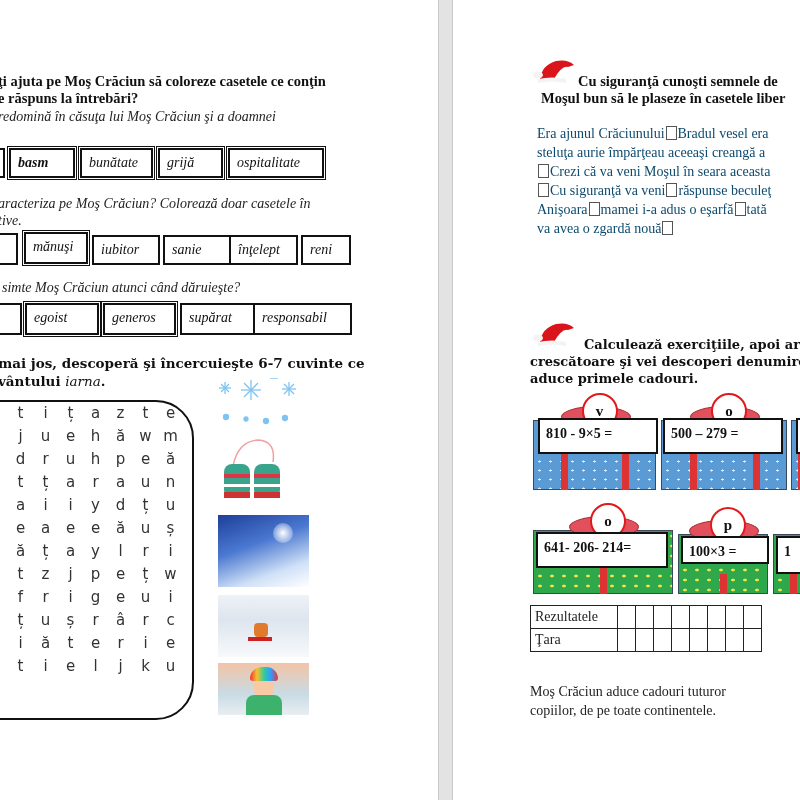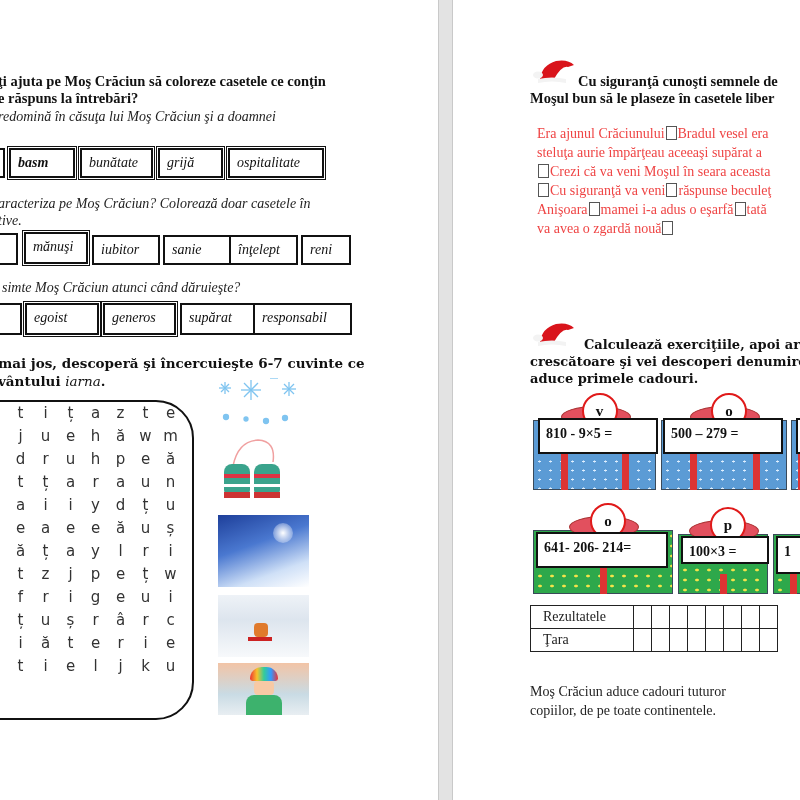--- a/index.html
+++ b/index.html
@@ -15,33 +15,33 @@
   .sub { font-size:14px; line-height:16px; font-style:italic; color:#222; }
   .wbox { position:absolute; height:30px; border:2px solid #111; box-sizing:border-box; font-style:italic; font-size:14px; line-height:26px; padding-left:7px; background:#fff; }
   .wbox.dbl { outline:1px solid #111; outline-offset:1px; }
   
   .grid-frame { position:absolute; left:-30px; top:400px; width:224px; height:320px; border:2px solid #111; border-radius:0 38px 38px 0; box-sizing:border-box; }
   .grid { position:absolute; left:8px; top:402px; font-family:"DejaVu Sans", sans-serif; font-size:15px; color:#333; }
   .grid-row { height:23px; display:flex; }
   .grid-cell { width:25px; text-align:center; line-height:23px; }
   .pic { position:absolute; left:218px; width:91px; }
   
-  .txt { font-size:14px; line-height:19px; color:#ef4444; }
+  .txt { font-size:14px; line-height:19px; color:#0c4a6e; }
   .cb { display:inline-block; width:11px; height:14px; border:1px solid #555; vertical-align:-2px; margin:0 1px; box-sizing:border-box; }
   .hat { position:absolute; width:44px; height:26px; }
   .gift { position:absolute; }
   .gift .body { position:absolute; border:1px solid #3a4a5a; box-sizing:border-box; }
   .gift .ribbon-v { position:absolute; width:7px; background:#d33; }
   .gift .label { position:absolute; background:#fff; border:2px solid #111; box-sizing:border-box; font-weight:bold; font-size:14px; line-height:28px; padding-left:6px; }
   .gift .bow { position:absolute; border-radius:50%; background:#e2505e; border:1px solid #a33; }
   .gift .circle { position:absolute; width:36px; height:36px; border:2px solid #e01a1a; border-radius:50%; background:#fff; box-sizing:border-box; text-align:center; font-weight:bold; font-size:15px; line-height:32px; }
   .blue .body { background:#5b9bd5; background-image:radial-gradient(#dfefff 1px, transparent 1.5px); background-size:11px 9px; }
   .green .body { background:#2ea84b; background-image:radial-gradient(#f4e34a 1.5px, transparent 2px); background-size:12px 10px; }
   table.res { position:absolute; left:77px; top:605px; border-collapse:collapse; font-size:14px; color:#222; }
-  table.res td { border:1.5px solid #222; height:22px; padding:0 12px; }
+  table.res td { border:1.5px solid #222; height:22px; padding:0 4px; }
   table.res td.cell { width:17px; padding:0; }
 </style>
 </head>
 <body>
 
 <div class="page" id="page-left">
   <div class="abs q bold" style="left:-2px; top:73px;">ţi ajuta pe Moş Crăciun să coloreze casetele ce conţin</div>
   <div class="abs q bold" style="left:-2px; top:90px;">e răspuns la întrebări?</div>
   <div class="abs sub" style="left:-2px; top:109px;">redomină în căsuţa lui Moş Crăciun şi a doamnei</div>
 
@@ -250,25 +250,25 @@
 
 <div class="gutter"></div>
 
 <div class="page" id="page-right">
   <svg class="hat" style="left:79px; top:57px;" viewBox="0 0 44 26">
     <path d="M8 22 Q10 8 24 4 Q36 2 42 8 L36 10 Q30 8 22 22 Z" fill="#d9141b"></path>
     <ellipse cx="6" cy="18" rx="5" ry="3.5" fill="#f3f3f3"></ellipse>
     <path d="M6 22 Q20 19 34 22 L34 26 Q20 23 6 26 Z" fill="#f3f3f3"></path>
   </svg>
   <div class="abs q bold" style="left:125px; top:73px;">Cu siguranţă cunoşti semnele de</div>
-  <div class="abs q bold" style="left:77px; top:90px;">Moşul bun să le plaseze în casetele liber</div>
+  <div class="abs q bold" style="left:88px; top:90px;">Moşul bun să le plaseze în casetele liber</div>
 
   <div class="abs txt" style="left:84px; top:124px;" id="story">
       <div><span>Era ajunul Crăciunului</span><span class="cb"></span><span>Bradul vesel era</span></div>
-      <div><span>steluţa aurie împărţeau aceeaşi supărat a</span></div>
+      <div><span>steluţa aurie împărţeau aceeaşi creangă a</span></div>
       <div><span class="cb"></span><span>Crezi că va veni Moşul în seara aceasta</span></div>
       <div><span class="cb"></span><span>Cu siguranţă va veni</span><span class="cb"></span><span>răspunse beculeţ</span></div>
       <div><span>Anişoara</span><span class="cb"></span><span>mamei i-a adus o eşarfă</span><span class="cb"></span><span>tată</span></div>
       <div><span>va avea o zgardă nouă</span><span class="cb"></span></div>
     </div>
 
   <svg class="hat" style="left:79px; top:320px;" viewBox="0 0 44 26">
     <path d="M8 22 Q10 8 24 4 Q36 2 42 8 L36 10 Q30 8 22 22 Z" fill="#d9141b"></path>
     <ellipse cx="6" cy="18" rx="5" ry="3.5" fill="#f3f3f3"></ellipse>
     <path d="M6 22 Q20 19 34 22 L34 26 Q20 23 6 26 Z" fill="#f3f3f3"></path>

